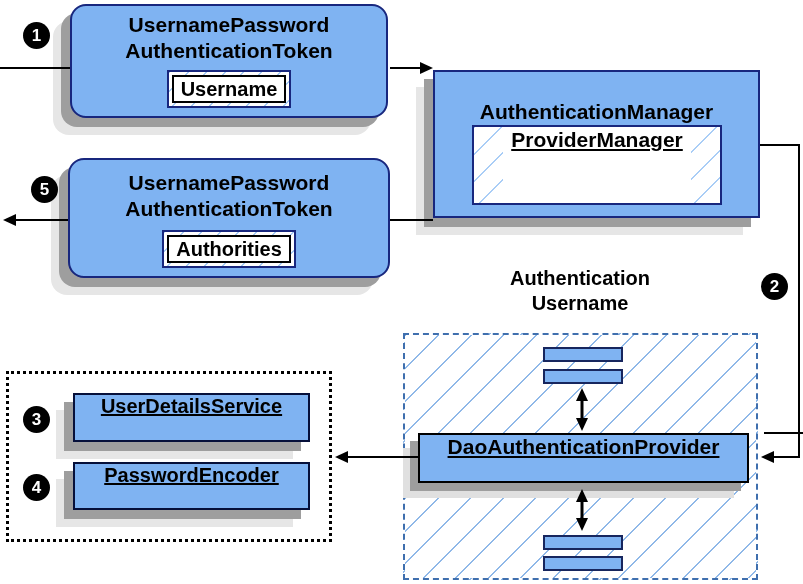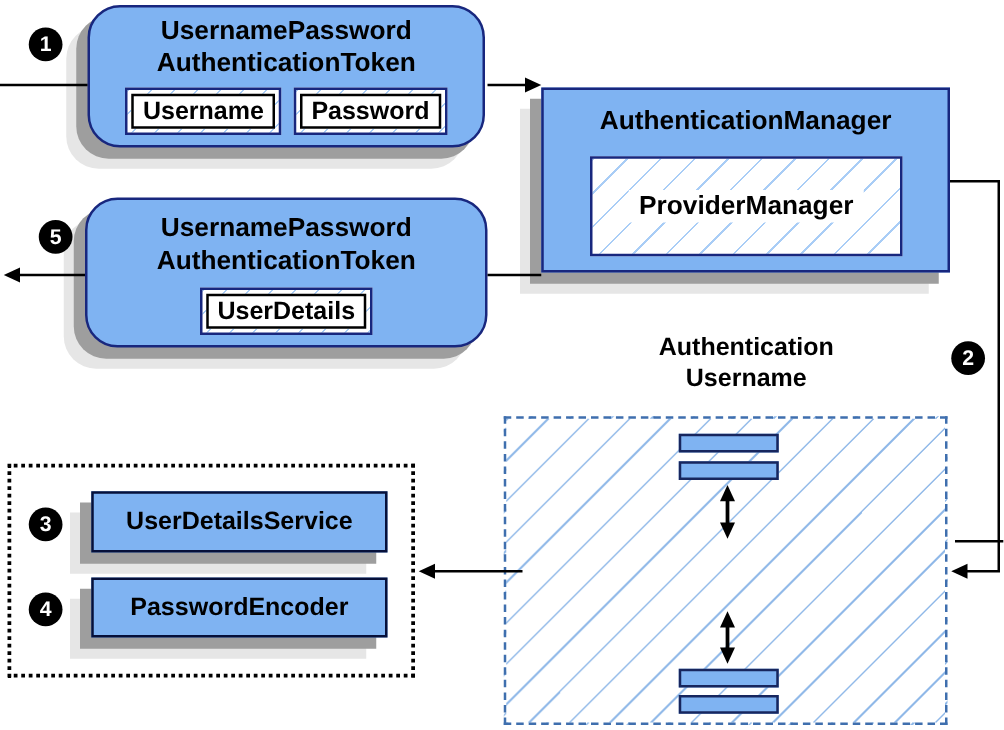--- a/index.html
+++ b/index.html
@@ -1,50 +1,50 @@
 <!DOCTYPE html>
 <html><head>
 <meta charset="utf-8">
 <style>
   html,body{margin:0;padding:0;background:#fff;}
   .stage{
     position:relative;width:803px;height:584px;background:#ffffff;overflow:hidden;
     font-family:"Liberation Sans",sans-serif;color:#000;
   }
   .box{position:absolute;box-sizing:border-box;background:#7fb3f2;border:2px solid #18277e;}
-  .rounded{border-radius:26px;}
+  .rounded{border-radius:16px;}
   .shadow2{box-shadow:-9px 9px 0 #9e9e9e,-17px 17px 0 #e6e6e6;}
   .shadow1{box-shadow:-8px 8px 0 #9e9e9e,-15px 15px 0 #e0e0e0;}
   .title{font-weight:bold;font-size:21px;line-height:26px;text-align:center;}
   .title span{display:block;}
   .fields{position:absolute;left:0;right:0;bottom:8px;display:flex;justify-content:center;gap:10px;}
   .field{box-sizing:border-box;border:2px solid #18277e;padding:3px;
     background-color:#fff;
     background-image:repeating-linear-gradient(135deg,#a9cdf6 0 1.4px,transparent 1.4px 13px);}
   .field .lbl{display:block;background:#fff;border:2px solid #000;padding:0 7px;
     font-weight:bold;font-size:20px;line-height:24px;white-space:nowrap;}
   .hatch-md{background-color:#fff;
     background-image:repeating-linear-gradient(135deg,#a9cdf6 0 1.4px,transparent 1.4px 19px);}
   .hatch-lg{background-color:#fff;
     background-image:repeating-linear-gradient(135deg,#8fb8e8 0 1.4px,transparent 1.4px 23px);}
   .badge{position:absolute;width:27px;height:27px;border-radius:50%;background:#000;color:#fff;
     font-weight:bold;font-size:17px;display:flex;align-items:center;justify-content:center;z-index:9;}
   .bar{position:absolute;width:80px;height:15px;box-sizing:border-box;
     background:#7fb3f2;border:2px solid #17265e;z-index:3;}
-  .flex-center{display:flex;align-items:center;justify-content:center;}
+  .flex-center{display:flex;justify-content:center;text-decoration:underline;}
   #connectors{position:absolute;left:0;top:0;z-index:8;pointer-events:none;}
 
   
   #request-token{left:70px;top:4px;width:318px;height:114px;padding-top:6px;z-index:2;}
-  #auth-manager{left:433px;top:70px;width:327px;height:148px;padding-top:12px;z-index:2;}
+  #auth-manager{left:433px;top:70px;width:327px;height:148px;padding-top:27px;z-index:2;}
   #provider-manager{position:absolute;left:37px;top:53px;width:250px;height:80px;
     border:2px solid #18277e;box-sizing:border-box;}
   #provider-manager .lbl{background:#fff;padding:1px 8px;font-weight:bold;font-size:21px;}
   #response-token{left:68px;top:158px;width:322px;height:120px;padding-top:10px;z-index:2;}
-  #providers-label{position:absolute;left:472px;top:266px;width:250px;text-align:center;
+  #providers-label{position:absolute;left:455px;top:266px;width:250px;text-align:center;
     font-weight:bold;font-size:20px;line-height:25px;z-index:2;}
   #providers-label span{display:block;}
   #providers-dashed{position:absolute;left:403px;top:333px;width:355px;height:247px;
     box-sizing:border-box;border:2px dashed #3f6fae;z-index:1;}
   #dao-provider{left:418px;top:433px;width:331px;height:50px;border:2px solid #000;
     font-weight:bold;font-size:21px;z-index:3;}
   #services-dotted{position:absolute;left:6px;top:371px;width:326px;height:171px;
     box-sizing:border-box;border:3px dotted #000;z-index:1;}
   #uds-box{left:73px;top:393px;width:237px;height:49px;border:2px solid #06103a;
     font-weight:bold;font-size:20px;z-index:2;}
@@ -64,55 +64,55 @@
 
   <div class="box rounded shadow2" id="request-token">
     <div class="title">
       <span>UsernamePassword</span>
       <span>AuthenticationToken</span>
     </div>
     <div class="fields">
       <div class="field">
         <span class="lbl">Username</span>
       </div>
-      <div class="field">
-        <span class="lbl">Password</span>
-      </div>
     </div>
   </div>
 
   <div class="box shadow2" id="auth-manager">
     <div class="title">AuthenticationManager</div>
     <div class="hatch-md flex-center" id="provider-manager">
       <span class="lbl">ProviderManager</span>
     </div>
   </div>
 
   <div class="box rounded shadow2" id="response-token">
     <div class="title">
       <span>UsernamePassword</span>
       <span>AuthenticationToken</span>
     </div>
     <div class="fields">
       <div class="field">
-        <span class="lbl">UserDetails</span>
+        <span class="lbl">Authorities</span>
       </div>
     </div>
   </div>
 
   <div id="providers-label">
     <span>Authentication</span>
     <span>Username</span>
   </div>
 
   <div class="hatch-lg" id="providers-dashed"></div>
 
   <div class="bar" style="left:543px;top:347px;"></div>
   <div class="bar" style="left:543px;top:369px;"></div>
 
+  <div class="box flex-center shadow1" id="dao-provider">
+    <span>DaoAuthenticationProvider</span>
+  </div>
 
   <div class="bar" style="left:543px;top:535px;"></div>
   <div class="bar" style="left:543px;top:556px;"></div>
 
   <div id="services-dotted"></div>
 
   <div class="box flex-center shadow2" id="pe-box">
     <span>PasswordEncoder</span>
   </div>
 

